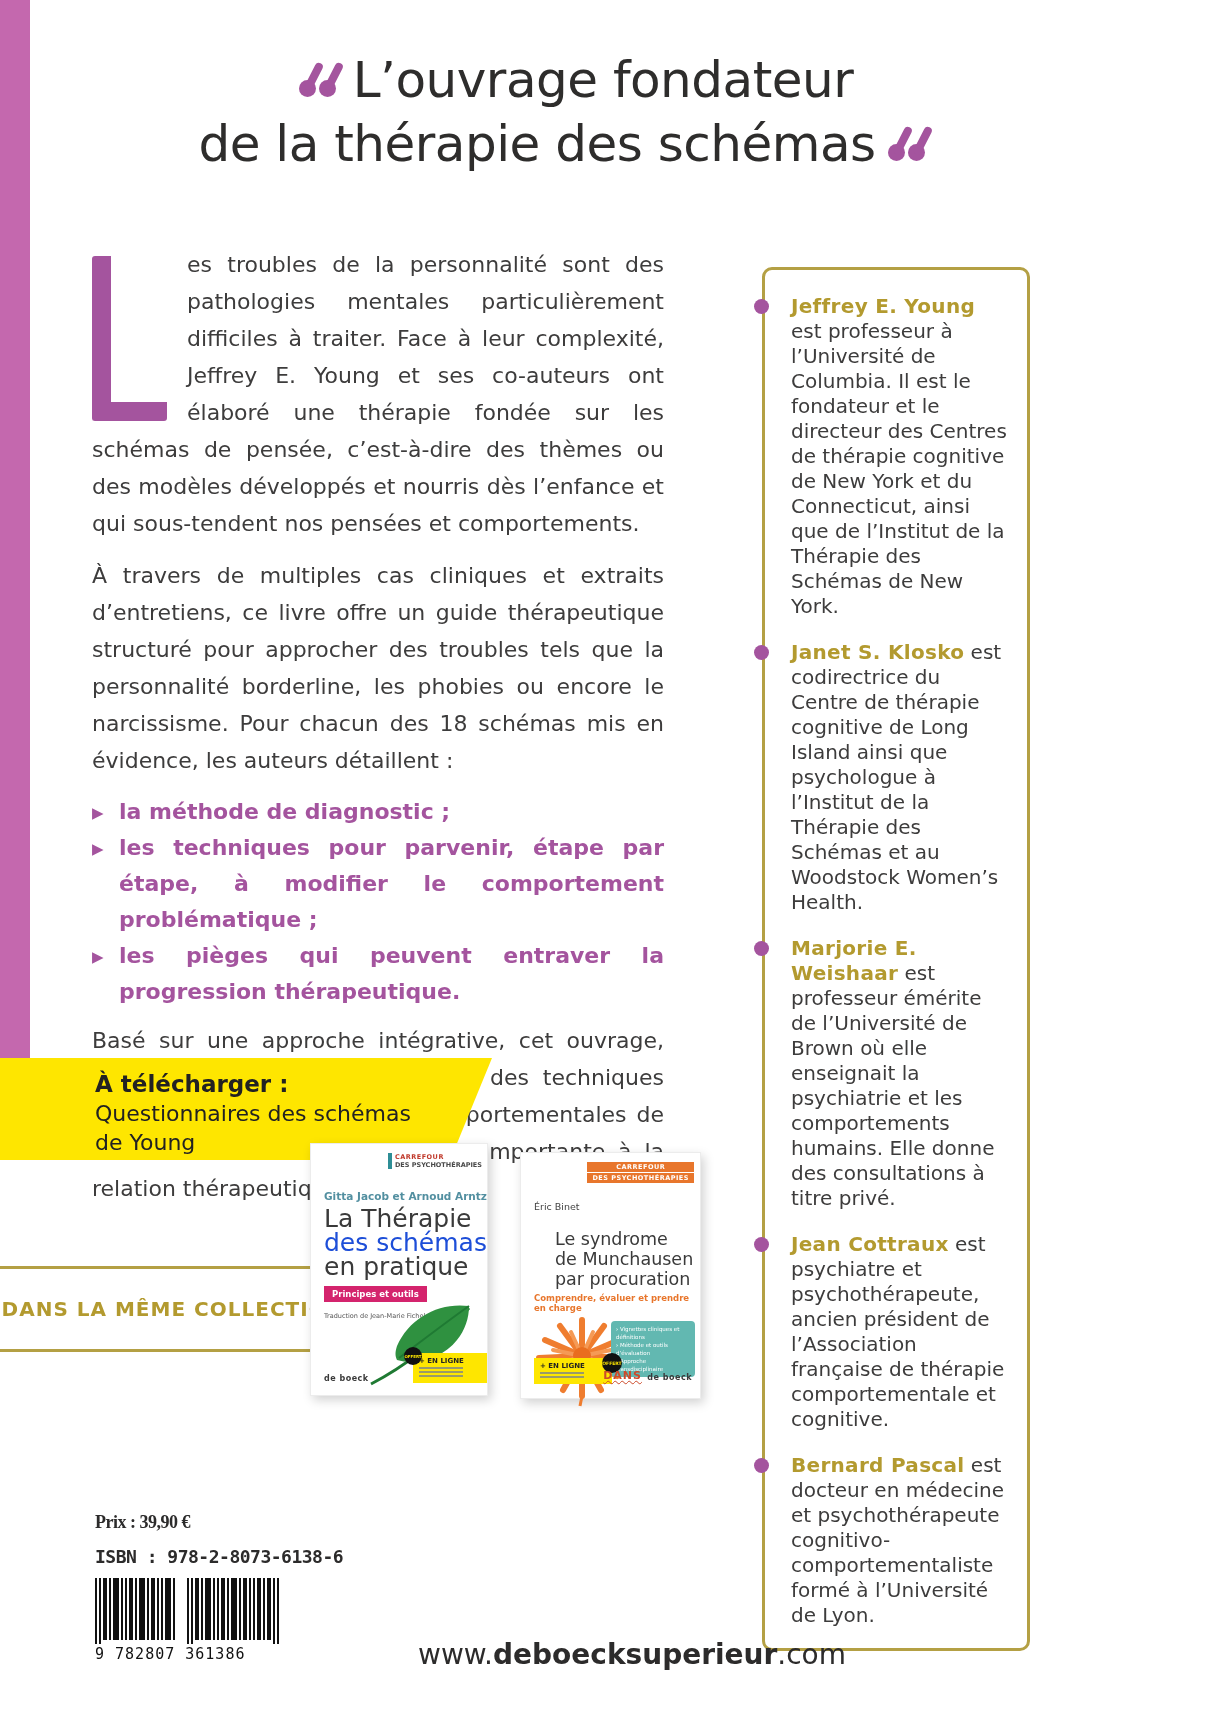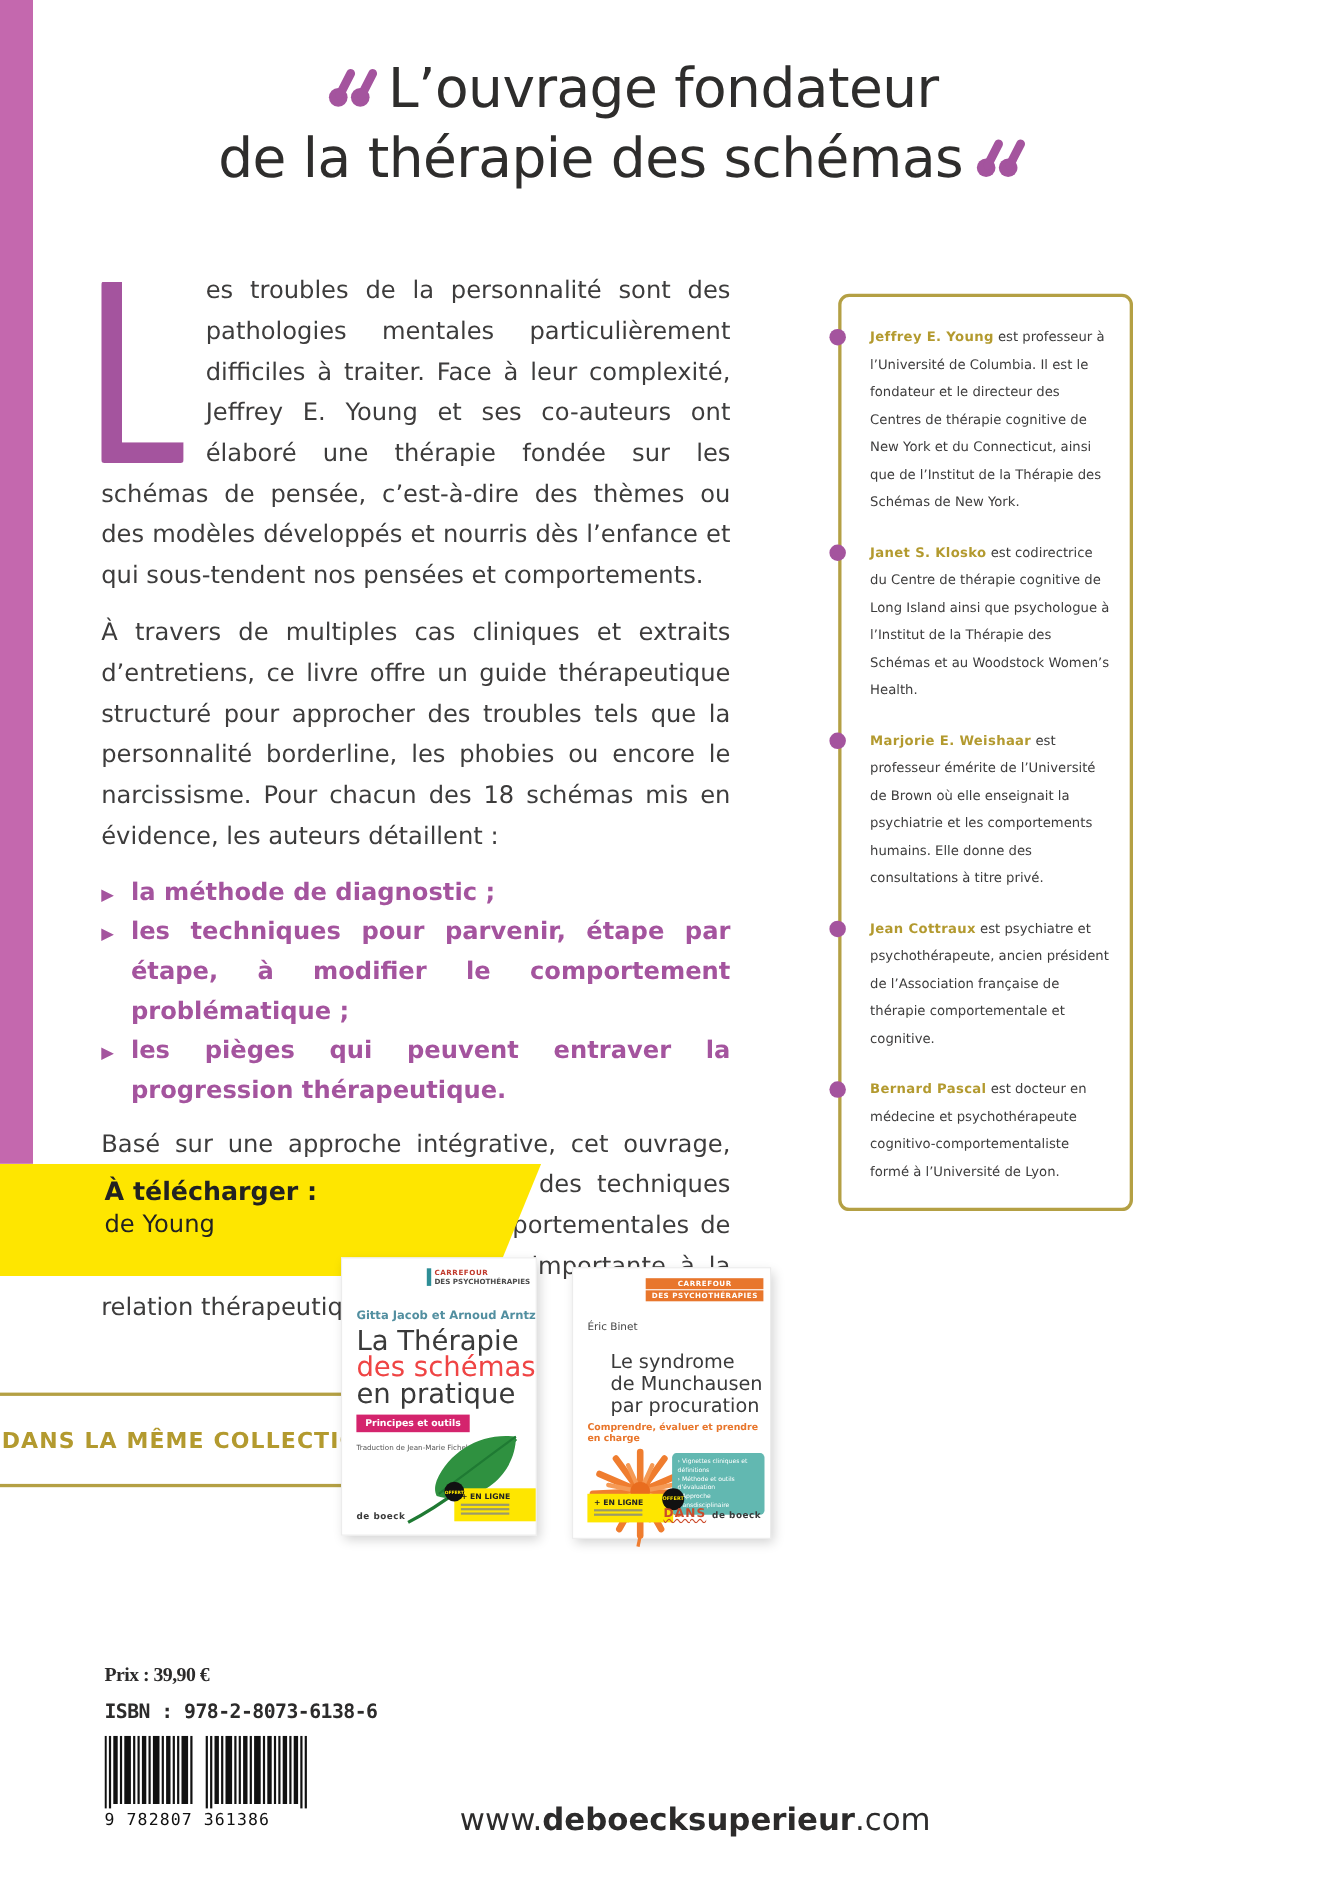--- a/index.html
+++ b/index.html
@@ -26,21 +26,21 @@
   .tri{position:absolute;left:0;top:1px;font-size:15px;color:#a4549e;}
   
   .dl-box{position:absolute;left:0;top:1058px;width:492px;height:102px;background:#fee600;
           clip-path:polygon(0 0,100% 0,91.5% 100%,0 100%);padding:11px 0 0 95px;box-sizing:border-box;
           color:#222;}
   .dl-title{font-size:23px;font-weight:bold;line-height:30px;}
   .dl-line{font-size:22px;line-height:29px;}
   
   .sidebar{position:absolute;left:762px;top:267px;width:268px;box-sizing:border-box;
            border:3px solid #b4a044;border-radius:10px;padding:24px 16px 14px 26px;
-           font-size:12px;line-height:25px;color:#3d3c3c;}
+           font-size:20px;line-height:25px;color:#3d3c3c;}
   .bio{position:relative;margin-bottom:21px;}
   .bio:last-child{margin-bottom:6px;}
   .dot{position:absolute;left:-37px;top:5px;width:15px;height:15px;border-radius:50%;background:#a4549e;}
   .aname{font-weight:bold;color:#b39a2f;letter-spacing:0.3px;}
   
   .collection-band{position:absolute;left:0;top:1266px;width:346px;height:86px;box-sizing:border-box;
                    border-top:3px solid #b4a044;border-bottom:3px solid #b4a044;
                    display:flex;align-items:center;justify-content:center;}
   .collection-band span{font-size:20px;font-weight:bold;color:#b39a2f;letter-spacing:1px;}
   
@@ -48,21 +48,21 @@
          box-shadow:3px 4px 10px rgba(0,0,0,0.18);box-sizing:border-box;}
   .cover1{left:310px;top:1143px;width:178px;height:253px;}
   .cover2{left:520px;top:1152px;width:181px;height:247px;}
   .serieslogo1{position:absolute;top:9px;right:5px;display:flex;align-items:stretch;}
   .serieslogo1 .bar{width:4px;background:#2e8e96;margin-right:3px;}
   .slg-txt{font-size:6.5px;line-height:8px;}
   .slg-l1{color:#c0392b;font-weight:bold;letter-spacing:0.5px;}
   .slg-l2{color:#4a4a4a;font-weight:bold;}
   .c1-author{position:absolute;top:46px;left:13px;font-size:10.5px;font-weight:bold;color:#528fa0;}
   .c1-title{position:absolute;top:63px;left:13px;font-size:25px;line-height:24px;color:#3a3a3a;}
-  .c1-title .mag{color:#ef4444;}
+  .c1-title .mag{color:#1d4ed8;}
   .c1-banner{position:absolute;top:142px;left:13px;background:#d4246d;color:#fff;
              font-size:8.5px;font-weight:bold;padding:3px 8px;}
   .c1-trad{position:absolute;top:168px;left:13px;font-size:6.5px;color:#555;}
   .c1-leaf{position:absolute;right:4px;top:152px;}
   .enligne{position:absolute;background:#fee600;padding:4px 6px;font-size:7px;font-weight:bold;color:#222;}
   .enligne .bars{margin-top:3px;}
   .enligne .bars i{display:block;height:2px;background:#9a9a6a;margin:2px 0;width:44px;}
   .c1-enligne{right:0;bottom:12px;width:62px;}
   .offert{position:absolute;width:18px;height:18px;border-radius:50%;background:#111;color:#fee600;
           font-size:4px;font-weight:bold;display:flex;align-items:center;justify-content:center;}
@@ -139,20 +139,21 @@
       <div class="bullet">
         <span class="tri">▶</span>
         <span>les pièges qui peuvent entraver la progression thérapeutique.</span>
       </div>
     </div>
     <p>Basé sur une approche intégrative, cet ouvrage, conforme au DSM-5-TR, présente des techniques cognitives, émotionnelles et comportementales de traitement et accorde une place importante à la relation thérapeutique.</p>
   </div>
 
   <div class="dl-box">
     <div class="dl-title">À télécharger :</div>
+    <div class="dl-line">Questionnaires des schémas</div>
     <div class="dl-line">de Young</div>
   </div>
 
   <div class="sidebar">
     <div class="bio">
       <span class="dot"></span>
       <span class="aname">Jeffrey E. Young</span>
       <span>est professeur à l’Université de Columbia. Il est le fondateur et le directeur des Centres de thérapie cognitive de New York et du Connecticut, ainsi que de l’Institut de la Thérapie des Schémas de New York.</span>
     </div>
     <div class="bio">

